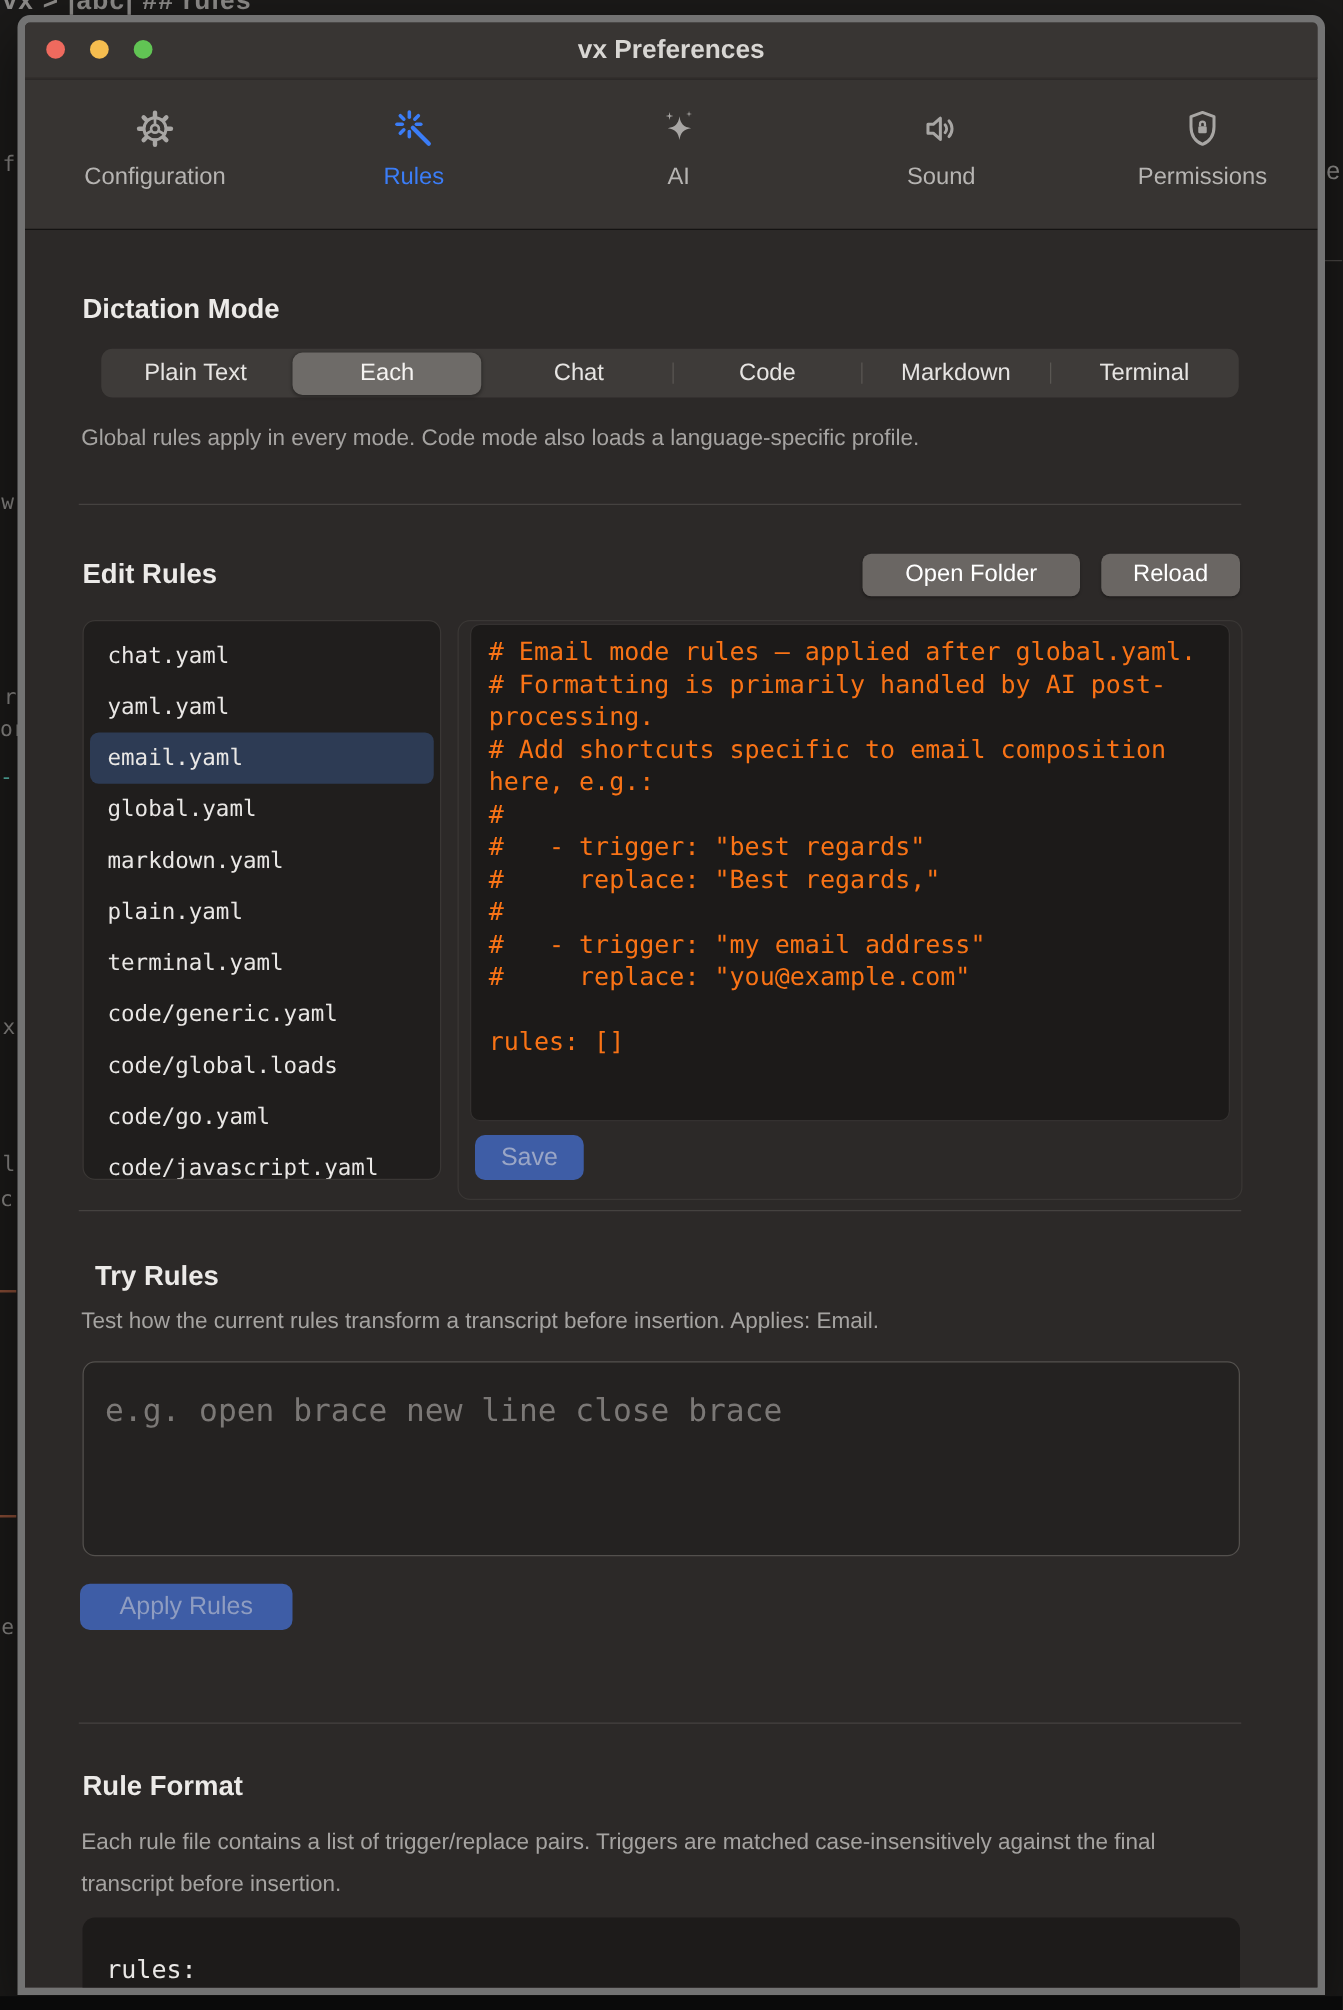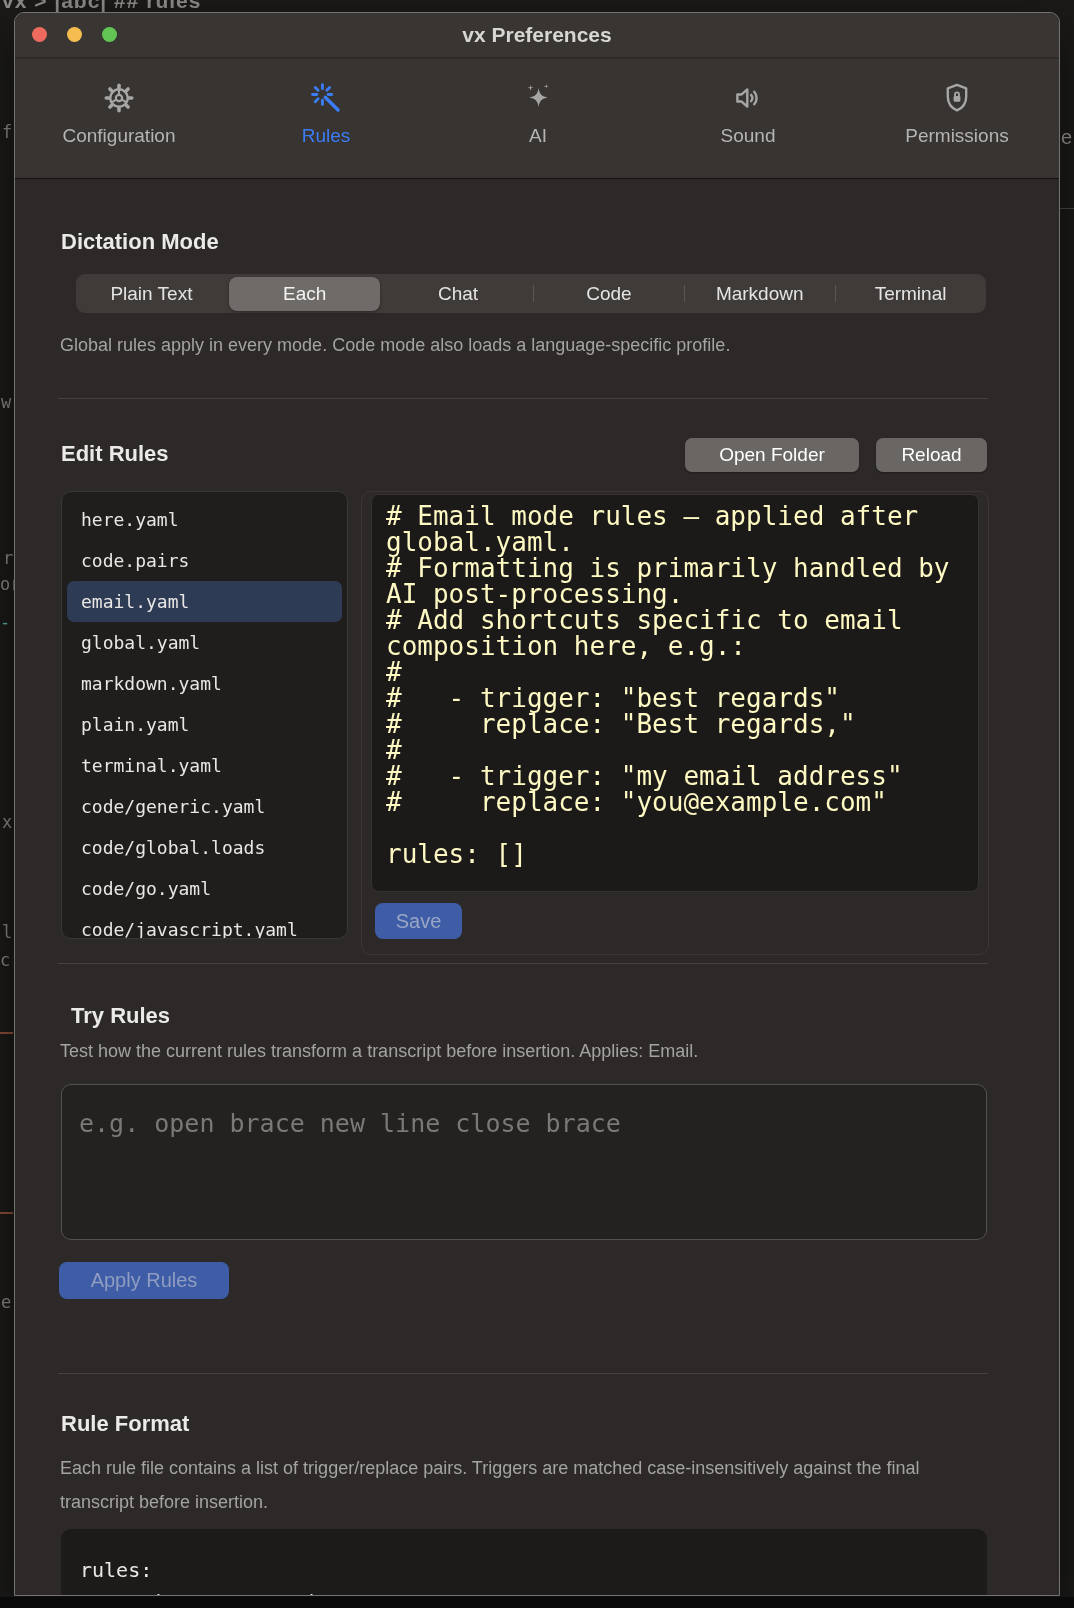--- a/index.html
+++ b/index.html
@@ -13,21 +13,21 @@
   .bg-glyph{position:absolute;font-family:"DejaVu Sans Mono",monospace;font-size:17px;color:#8a8886;z-index:0;}
   .bg-glyph.teal{color:#56b6a9;}
   .bg-line{position:absolute;height:2px;background:#8a4d36;z-index:0;}
   .bg-line.gray{height:1px;background:#4b4846;}
   .bg-right-glyph{position:absolute;left:1061px;top:126px;font-size:20px;color:#969492;z-index:0;}
 
   
   .window{
     position:absolute; left:14px; top:12px; width:1046px; height:1584px;
     background:#2c2928; border-radius:10px 10px 0 0;
-    border:1px solid #737373; box-shadow: inset 0 1px 0 rgba(255,255,255,.08), 0 18px 50px rgba(0,0,0,.55);
+    border:6px solid #737373; box-shadow: inset 0 1px 0 rgba(255,255,255,.08), 0 18px 50px rgba(0,0,0,.55);
     overflow:hidden; z-index:1;
   }
   .titlebar{position:absolute;left:0;top:0;right:0;height:45px;background:#383533;display:flex;align-items:center;justify-content:center;border-bottom:1px solid #2e2b29;}
   .title{font-size:21px;font-weight:bold;color:#d8d6d3;}
   .traffic{position:absolute;top:14px;width:15px;height:15px;border-radius:50%;}
   .t-red{left:17px;} .t-yellow{left:52px;} .t-green{left:87px;}
 
   .toolbar{position:absolute;left:0;top:46px;right:0;height:120px;background:#373432;border-bottom:1px solid #141312;}
   .tb-item{position:absolute;top:22px;width:150px;text-align:center;color:#b6b4b2;cursor:default;}
   .tb-item .tb-icon{color:#a8a6a4;display:inline-block;height:36px;}
@@ -53,21 +53,21 @@
   .blue-btn{background:#3e5da6;border:none;border-radius:8px;font-size:20px;font-family:"Liberation Sans",sans-serif;color:#9aa6c6;}
 
   
   .file-panel{position:absolute;left:46px;top:312px;width:287px;height:448px;background:#201e1d;border:1px solid #3a3735;border-radius:10px;overflow:hidden;padding-top:7px;}
   .file-item{height:41px;line-height:41px;padding-left:19px;font-family:"DejaVu Sans Mono",monospace;font-size:18px;color:#e9e7e5;white-space:nowrap;cursor:default;}
   .file-item.sel{margin:0 5px;padding-left:14px;background:#2d3b54;border-radius:7px;}
 
   
   .editor-panel{position:absolute;left:346px;top:312px;width:628px;height:464px;border:1px solid #3a3735;border-radius:10px;}
   .editor-box{margin:2px 9px 0 9px;height:398px;background:#1c1a19;border:1px solid #343130;border-radius:8px;overflow:hidden;}
-  .editor-pre{white-space:pre-wrap;word-wrap:break-word;padding:8px 14px;font-family:"DejaVu Sans Mono",monospace;font-size:26px;line-height:26px;color:#fef9c3;}
+  .editor-pre{white-space:pre-wrap;word-wrap:break-word;padding:8px 14px;font-family:"DejaVu Sans Mono",monospace;font-size:20px;line-height:26px;color:#f97316;}
   .save-btn{position:absolute;left:13px;top:411px;width:87px;height:36px;}
 
   
   .try-textarea{position:absolute;left:46px;top:905px;width:926px;height:156px;background:#242221;border:1px solid #53504d;border-radius:10px;resize:none;outline:none;padding:24px 17px;font-family:"DejaVu Sans Mono",monospace;font-size:25px;color:#dddbd9;}
   .try-textarea::placeholder{color:#7b7876;}
   .apply-btn{position:absolute;left:44px;top:1083px;width:170px;height:37px;color:#8f9dc1;}
 
   
   .code-block{position:absolute;left:46px;top:1350px;width:926px;height:90px;background:#1d1b1a;border-radius:10px;padding:25px 19px 0 19px;}
   .code-pre{white-space:pre;font-family:"DejaVu Sans Mono",monospace;font-size:20px;line-height:32px;color:#eae8e6;}
@@ -194,22 +194,22 @@
       </div>
       <div class="helper" style="left:45px;top:156px;">Global rules apply in every mode. Code mode also loads a language-specific profile.</div>
 
       <div class="divider" style="top:219px;"></div>
 
       <div class="h2" style="left:46px;top:262px;">Edit Rules</div>
       <button class="gray-btn" style="left:670px;top:259px;width:174px;">Open Folder</button>
       <button class="gray-btn" style="left:861px;top:259px;width:111px;">Reload</button>
 
       <div class="file-panel">
-        <div class="file-item">here.yaml</div>
-        <div class="file-item">code.pairs</div>
+        <div class="file-item">chat.yaml</div>
+        <div class="file-item">yaml.yaml</div>
         <div class="file-item sel">email.yaml</div>
         <div class="file-item">global.yaml</div>
         <div class="file-item">markdown.yaml</div>
         <div class="file-item">plain.yaml</div>
         <div class="file-item">terminal.yaml</div>
         <div class="file-item">code/generic.yaml</div>
         <div class="file-item">code/global.loads</div>
         <div class="file-item">code/go.yaml</div>
         <div class="file-item">code/javascript.yaml</div>
       </div>

